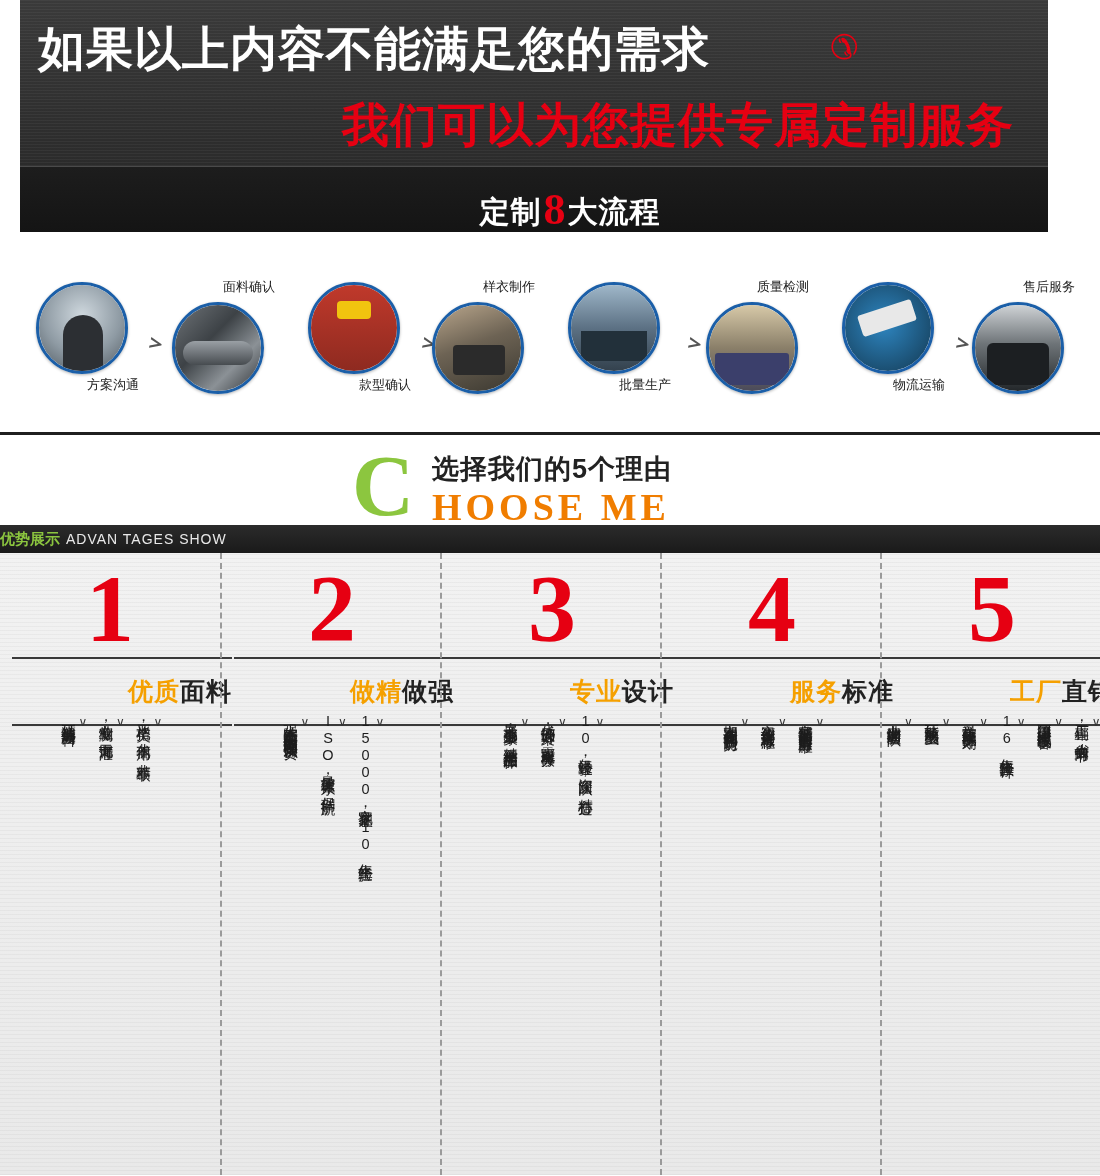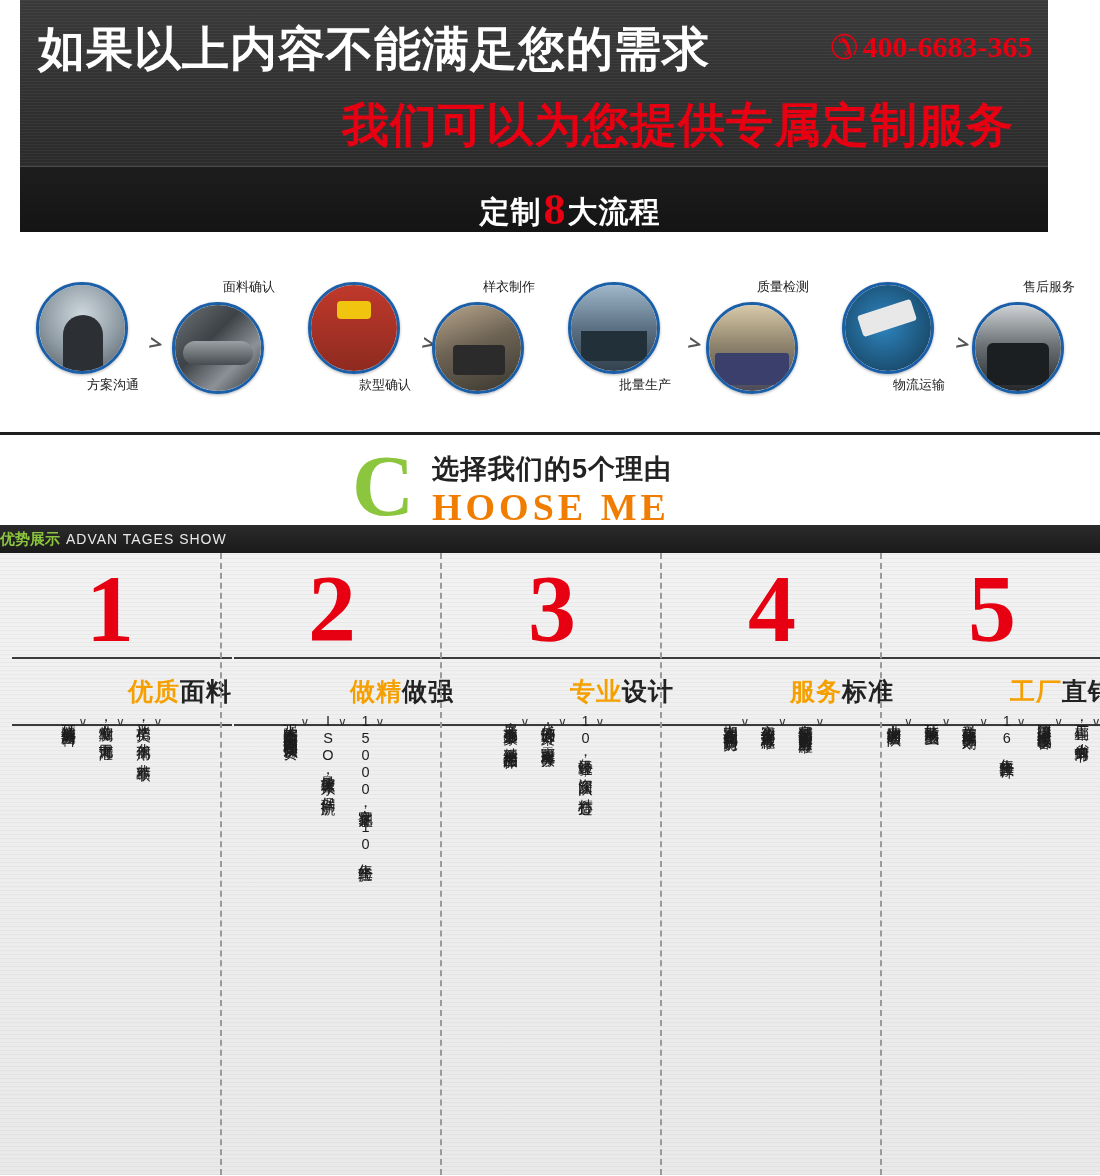--- a/index.html
+++ b/index.html
@@ -157,21 +157,20 @@
 </head>
 <body>
 
 <div class="page">
 
   <div class="header">
     <div class="hl1">如果以上内容不能满足您的需求</div>
 
     <div class="phone-wrap">
       <span class="phone-ico">✆</span>
-      <span class="phone-num">400-6683-365</span>
     </div>
 
     <div class="hl2">我们可以为您提供专属定制服务</div>
 
     <div class="subbar">
       <div class="subbar-inner">
         <span class="sb-txt">定制</span>
         <span class="sb-num">8</span>
         <span class="sb-txt">大流程</span>
       </div>

